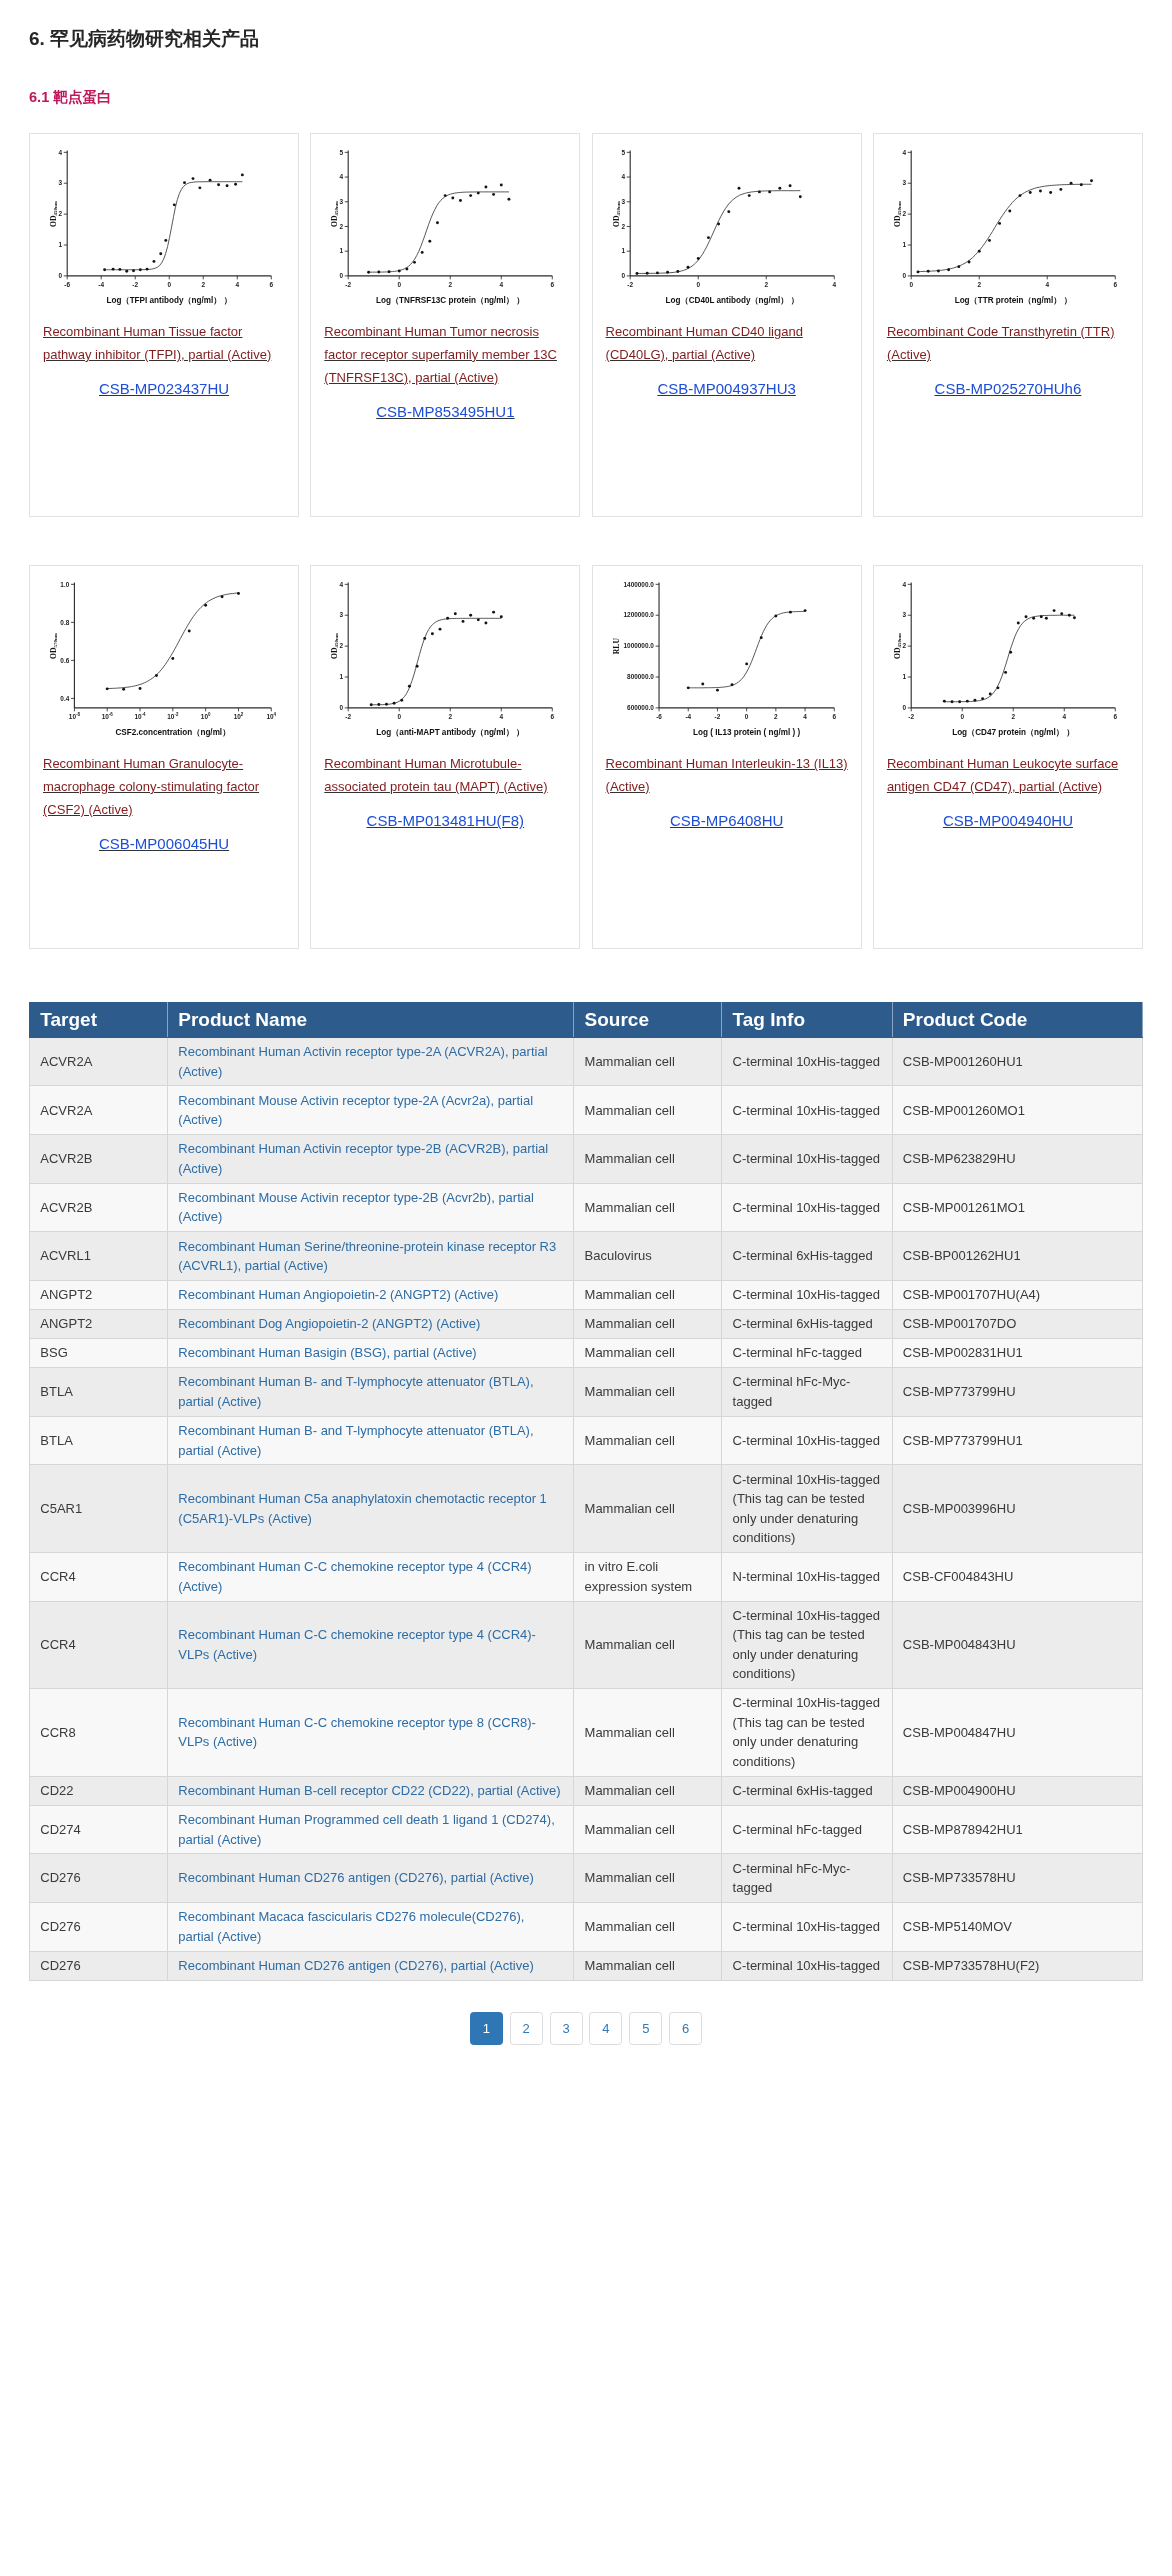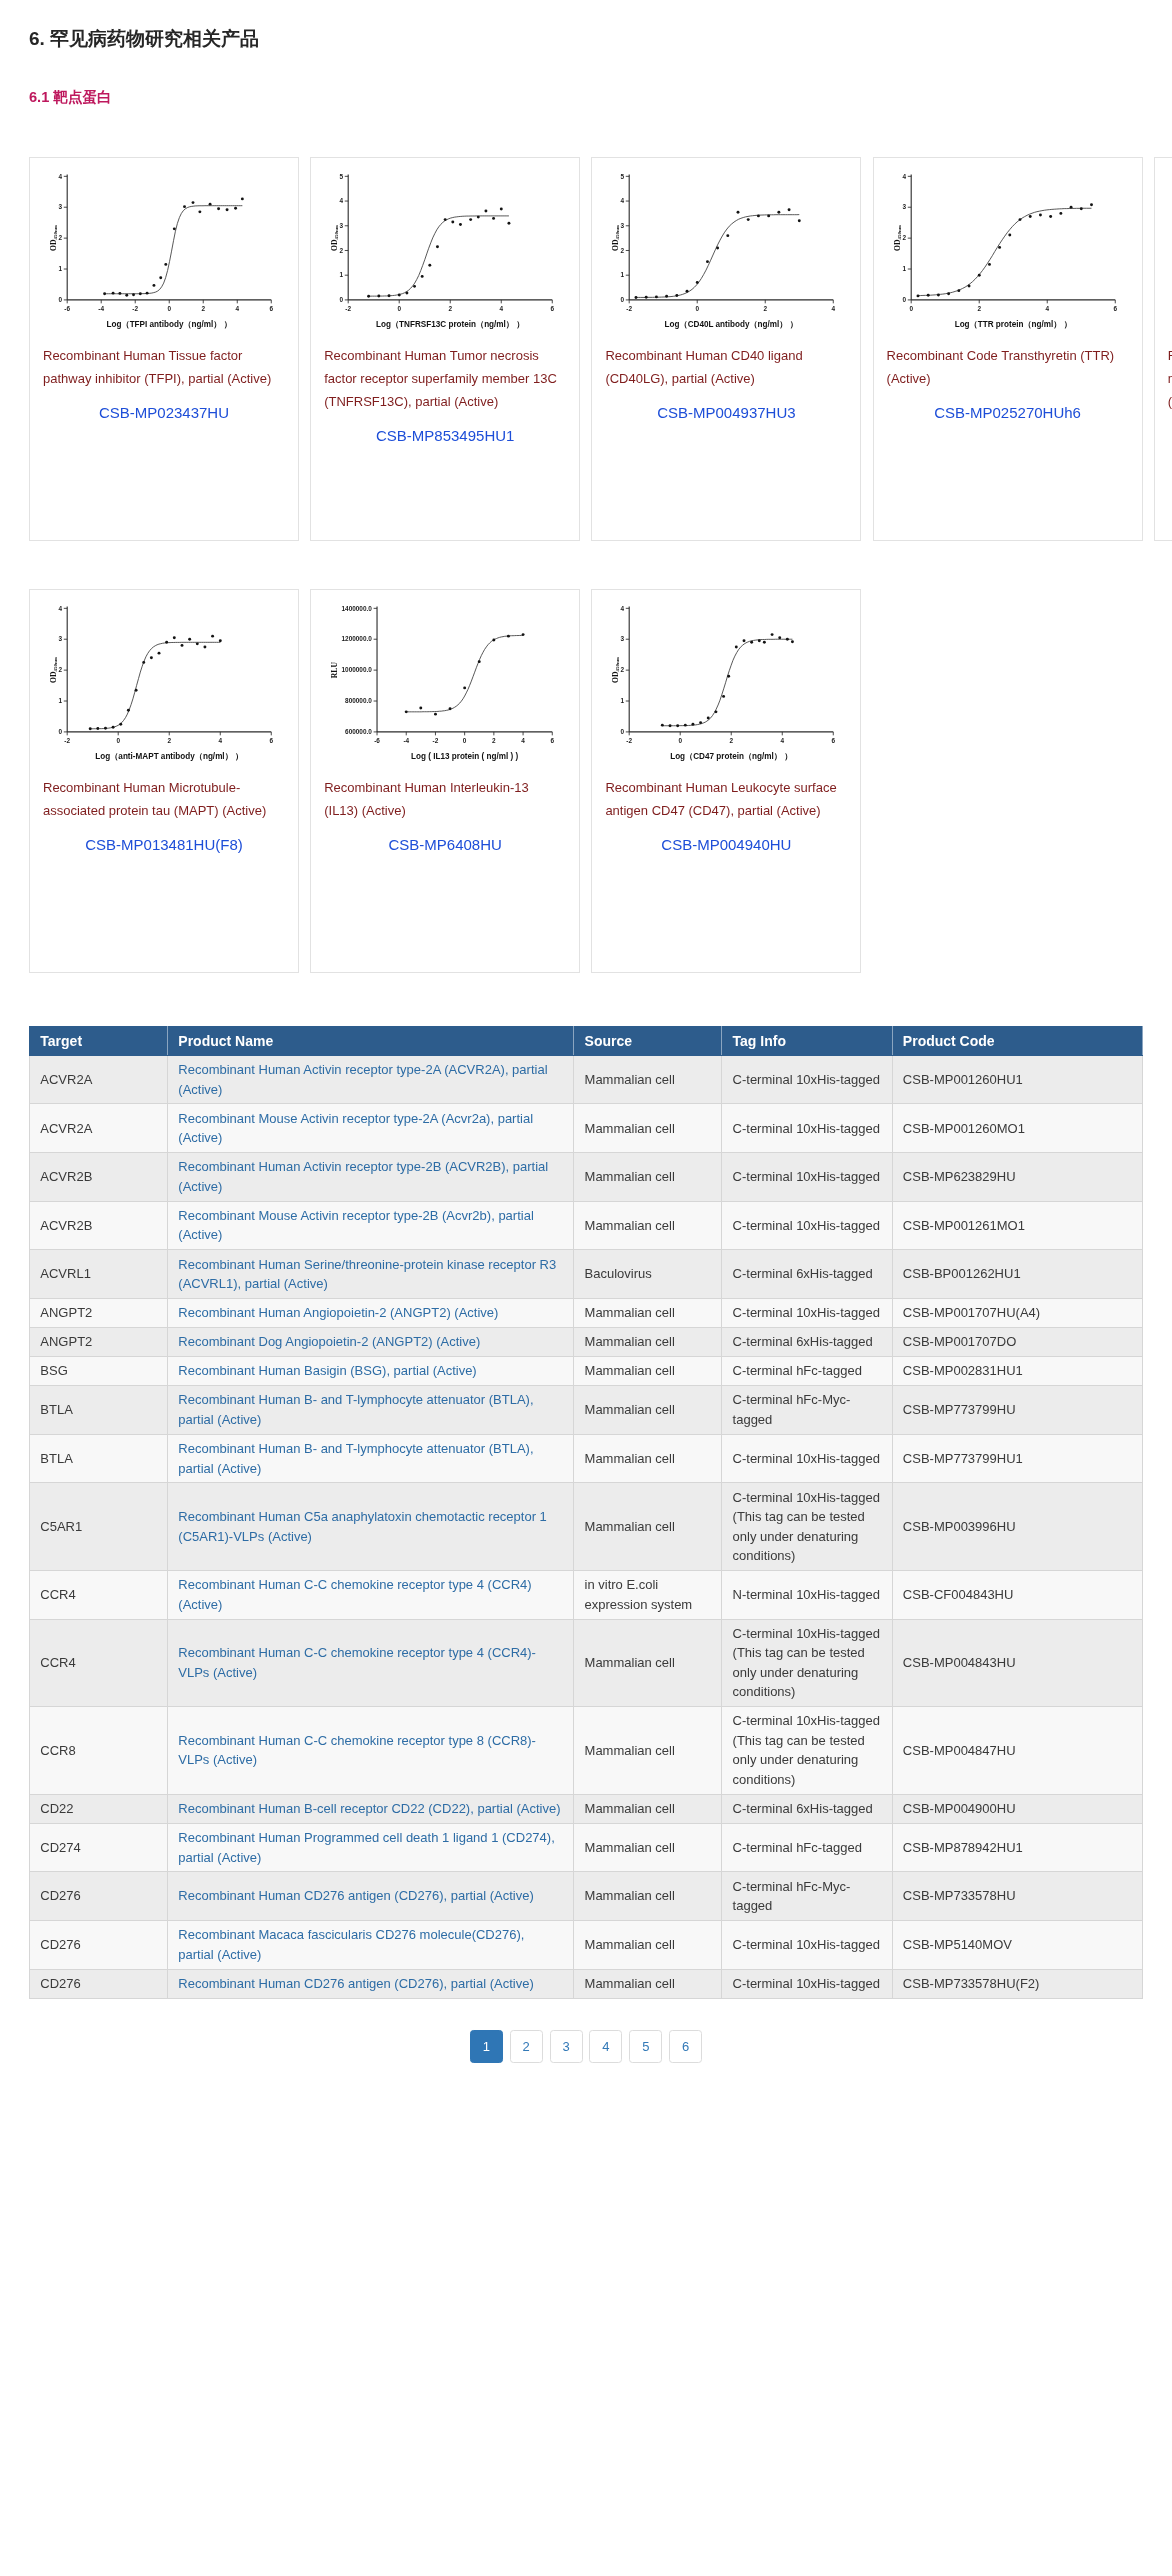--- a/index.html
+++ b/index.html
@@ -1,28 +1,28 @@
 <!DOCTYPE html>
 <html style="font-size:13.7px"><head>
 <meta charset="utf-8">
 <style>
   * { box-sizing: border-box; }
   body { margin:0; background:#fff; color:#333; font-family:"Liberation Sans", sans-serif; }
   .page { width:1172px; margin:0 auto; padding:19px 29px 8.6px; }
   h1.title { font-size:19px; font-weight:bold; color:#262626; margin:6.9px 0 0 0; }
   h2.subtitle { font-size:14.6px; font-weight:bold; color:#be185d; margin:36px 0 0 0; }
 
-  .cards-grid { margin-top:50px; display:grid; grid-template-columns:repeat(5,1fr); column-gap:11.2px; row-gap:48px; }
+  .cards-grid { margin-top:26px; display:grid; grid-template-columns:repeat(4,1fr); column-gap:11.2px; row-gap:48px;text-decoration:underline; }
   .card { border:0.9px solid #e2e2e2; background:#fff; padding:8.6px 13px 13.7px; min-height:384px; }
   .card svg { display:block; margin:0 auto; }
   .card a.card-title { display:block; margin-top:8.6px; color:#7f1d1d; font-size:13px; line-height:1.75; text-decoration:none; cursor:pointer; }
   .card .card-code { margin-top:13.7px; font-size:15px; color:#1d4ed8;text-align:center; }
 
   table.products { width:100%; border-collapse:collapse; margin-top:53px; font-size:13px; }
-  table.products th { background:#2d5c8c; color:#fff; text-align:left; font-weight:bold; padding:6px 10.3px; font-size:14px; border:0.9px solid #2d5c8c; border-right:0.9px solid rgba(255,255,255,.45); }
+  table.products th { background:#2d5c8c; color:#fff; text-align:left; font-weight:bold; padding:6px 10.3px; font-size:19px; border:0.9px solid #2d5c8c; border-right:0.9px solid rgba(255,255,255,.45); }
   table.products td { border:0.9px solid #d6d6d6; padding:4.3px 10.3px; line-height:1.5; vertical-align:middle; color:#3a3a3a; }
   table.products tbody tr:nth-child(odd) { background:#ececec; }
   table.products tbody tr:nth-child(even) { background:#f8f8f8; }
   table.products td a { color:#2d6ca5; text-decoration:none; cursor:pointer; }
 
   .pagination { display:flex; justify-content:center; gap:6.9px; margin:31px 0 26px; }
   .pg { min-width:33px; height:33px; display:flex; align-items:center; justify-content:center; border:0.9px solid #dcdcdc; border-radius:3.4px; background:#fff; color:#3279b7; font-size:13px; font-family:inherit; cursor:pointer; }
   .pg.active { background:#2f76b5; border-color:#2f76b5; color:#fff; }
 
   .chart-line { stroke:#3c3c3c; fill:none; stroke-width:1; }

